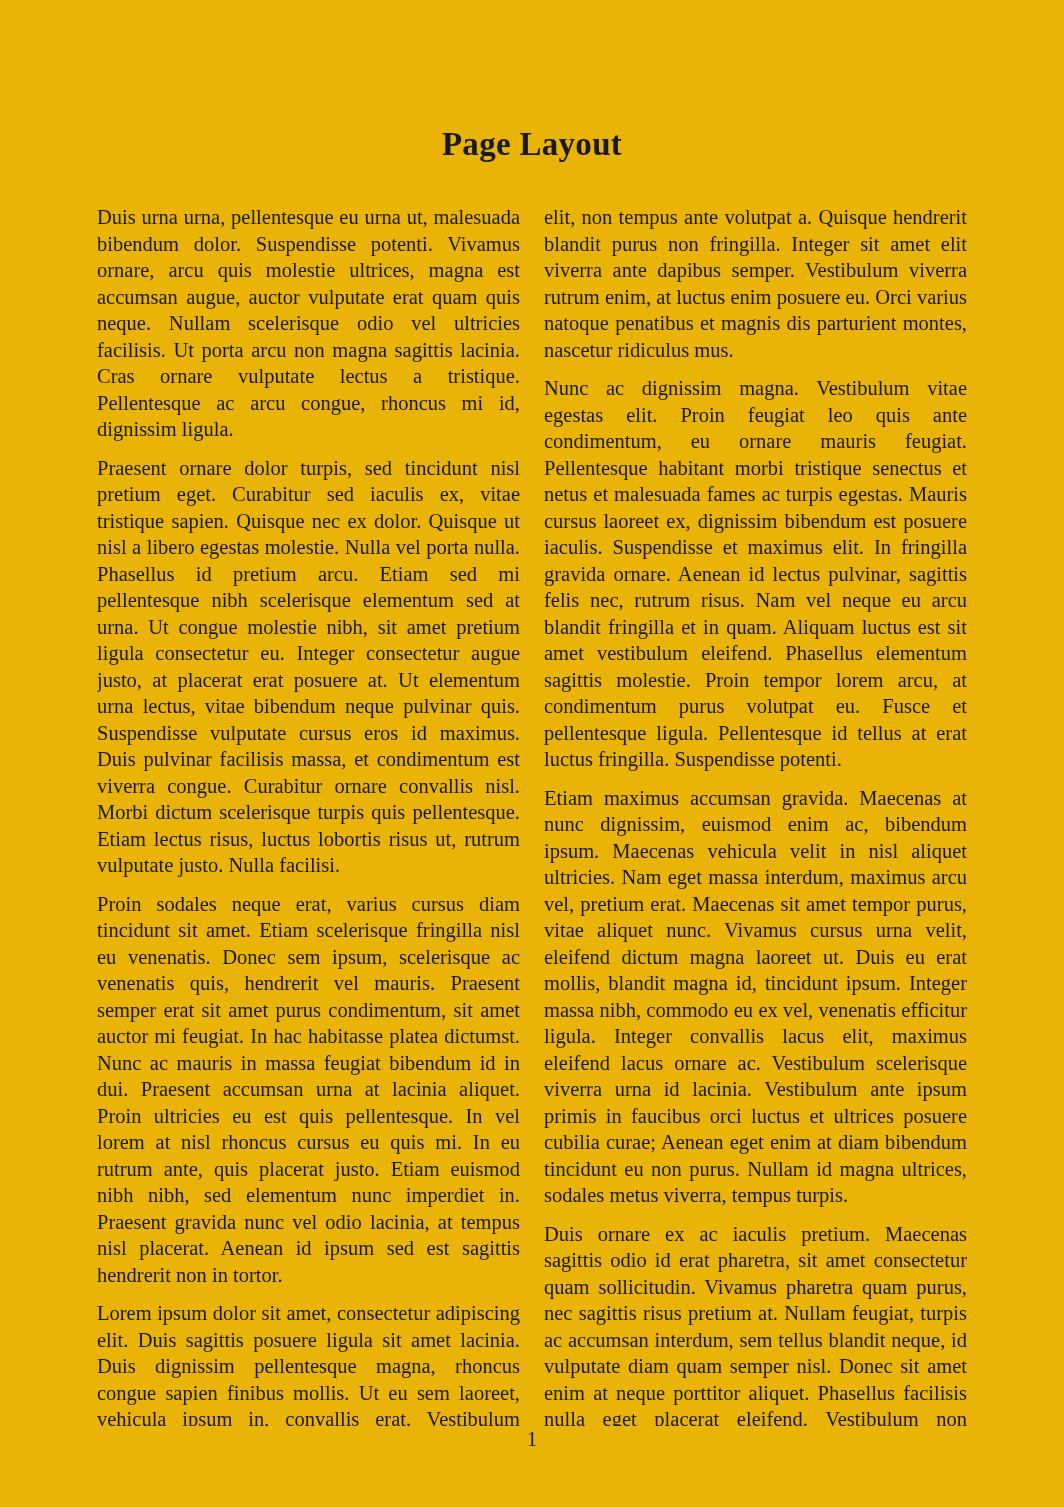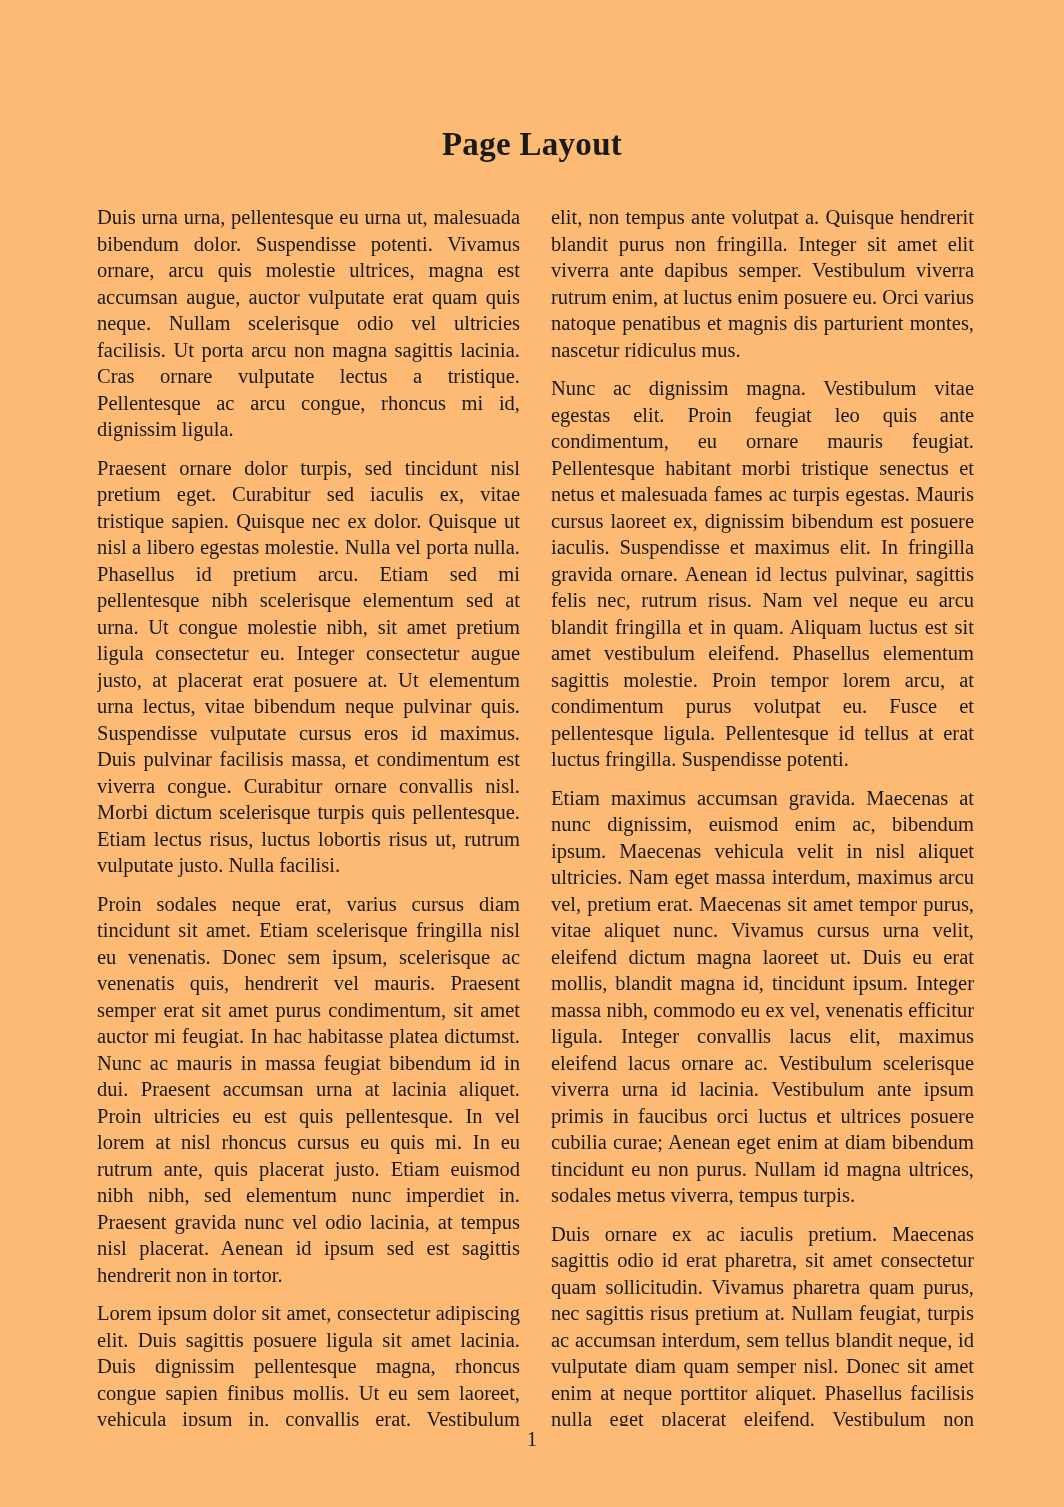--- a/index.html
+++ b/index.html
@@ -28,21 +28,21 @@
     font-weight: 700;
     letter-spacing: 0.3px;
   }
   .columns {
     position: absolute;
     top: 204px;
     left: 97px;
     width: 878px;
     height: 1222px;
     display: flex;
-    gap: 31px;
+    gap: 24px;
     overflow: hidden;
   }
   .col {
     width: 423px;
     flex: 0 0 423px;
     font-size: 20.5px;
     line-height: 26.5px;
     text-align: justify;
   }
   .col p {
@@ -58,21 +58,21 @@
     left: 0;
     right: 0;
     text-align: center;
     font-size: 20px;
     line-height: 24px;
   }
 </style>
 </head>
 <body>
 
-<div class="page" style="color: rgb(26, 26, 26); background: #fdba74;">
+<div class="page" style="color: rgb(26, 26, 26); background: #eab308;">
 
   <h1 class="doc-title">Page Layout</h1>
 
   <div class="columns">
 
     <div class="col">
       <p>Duis urna urna, pellentesque eu urna ut, malesuada bibendum dolor. Suspendisse potenti. Vivamus ornare, arcu quis molestie ultrices, magna est accumsan augue, auctor vulputate erat quam quis neque. Nullam scelerisque odio vel ultricies facilisis. Ut porta arcu non magna sagittis lacinia. Cras ornare vulputate lectus a tristique. Pellentesque ac arcu congue, rhoncus mi id, dignissim ligula.</p>
       <p>Praesent ornare dolor turpis, sed tincidunt nisl pretium eget. Curabitur sed iaculis ex, vitae tristique sapien. Quisque nec ex dolor. Quisque ut nisl a libero egestas molestie. Nulla vel porta nulla. Phasellus id pretium arcu. Etiam sed mi pellentesque nibh scelerisque elementum sed at urna. Ut congue molestie nibh, sit amet pretium ligula consectetur eu. Integer consectetur augue justo, at placerat erat posuere at. Ut elementum urna lectus, vitae bibendum neque pulvinar quis. Suspendisse vulputate cursus eros id maximus. Duis pulvinar facilisis massa, et condimentum est viverra congue. Curabitur ornare convallis nisl. Morbi dictum scelerisque turpis quis pellentesque. Etiam lectus risus, luctus lobortis risus ut, rutrum vulputate justo. Nulla facilisi.</p>
       <p>Proin sodales neque erat, varius cursus diam tincidunt sit amet. Etiam scelerisque fringilla nisl eu venenatis. Donec sem ipsum, scelerisque ac venenatis quis, hendrerit vel mauris. Praesent semper erat sit amet purus condimentum, sit amet auctor mi feugiat. In hac habitasse platea dictumst. Nunc ac mauris in massa feugiat bibendum id in dui. Praesent accumsan urna at lacinia aliquet. Proin ultricies eu est quis pellentesque. In vel lorem at nisl rhoncus cursus eu quis mi. In eu rutrum ante, quis placerat justo. Etiam euismod nibh nibh, sed elementum nunc imperdiet in. Praesent gravida nunc vel odio lacinia, at tempus nisl placerat. Aenean id ipsum sed est sagittis hendrerit non in tortor.</p>
       <p class="continues">Lorem ipsum dolor sit amet, consectetur adipiscing elit. Duis sagittis posuere ligula sit amet lacinia. Duis dignissim pellentesque magna, rhoncus congue sapien finibus mollis. Ut eu sem laoreet, vehicula ipsum in, convallis erat. Vestibulum magna sem, blandit pulvinar augue sit amet, auctor malesuada sapien. Nullam faucibus leo eget eros hendrerit, non laoreet ipsum lacinia. Curabitur cursus diam</p>

